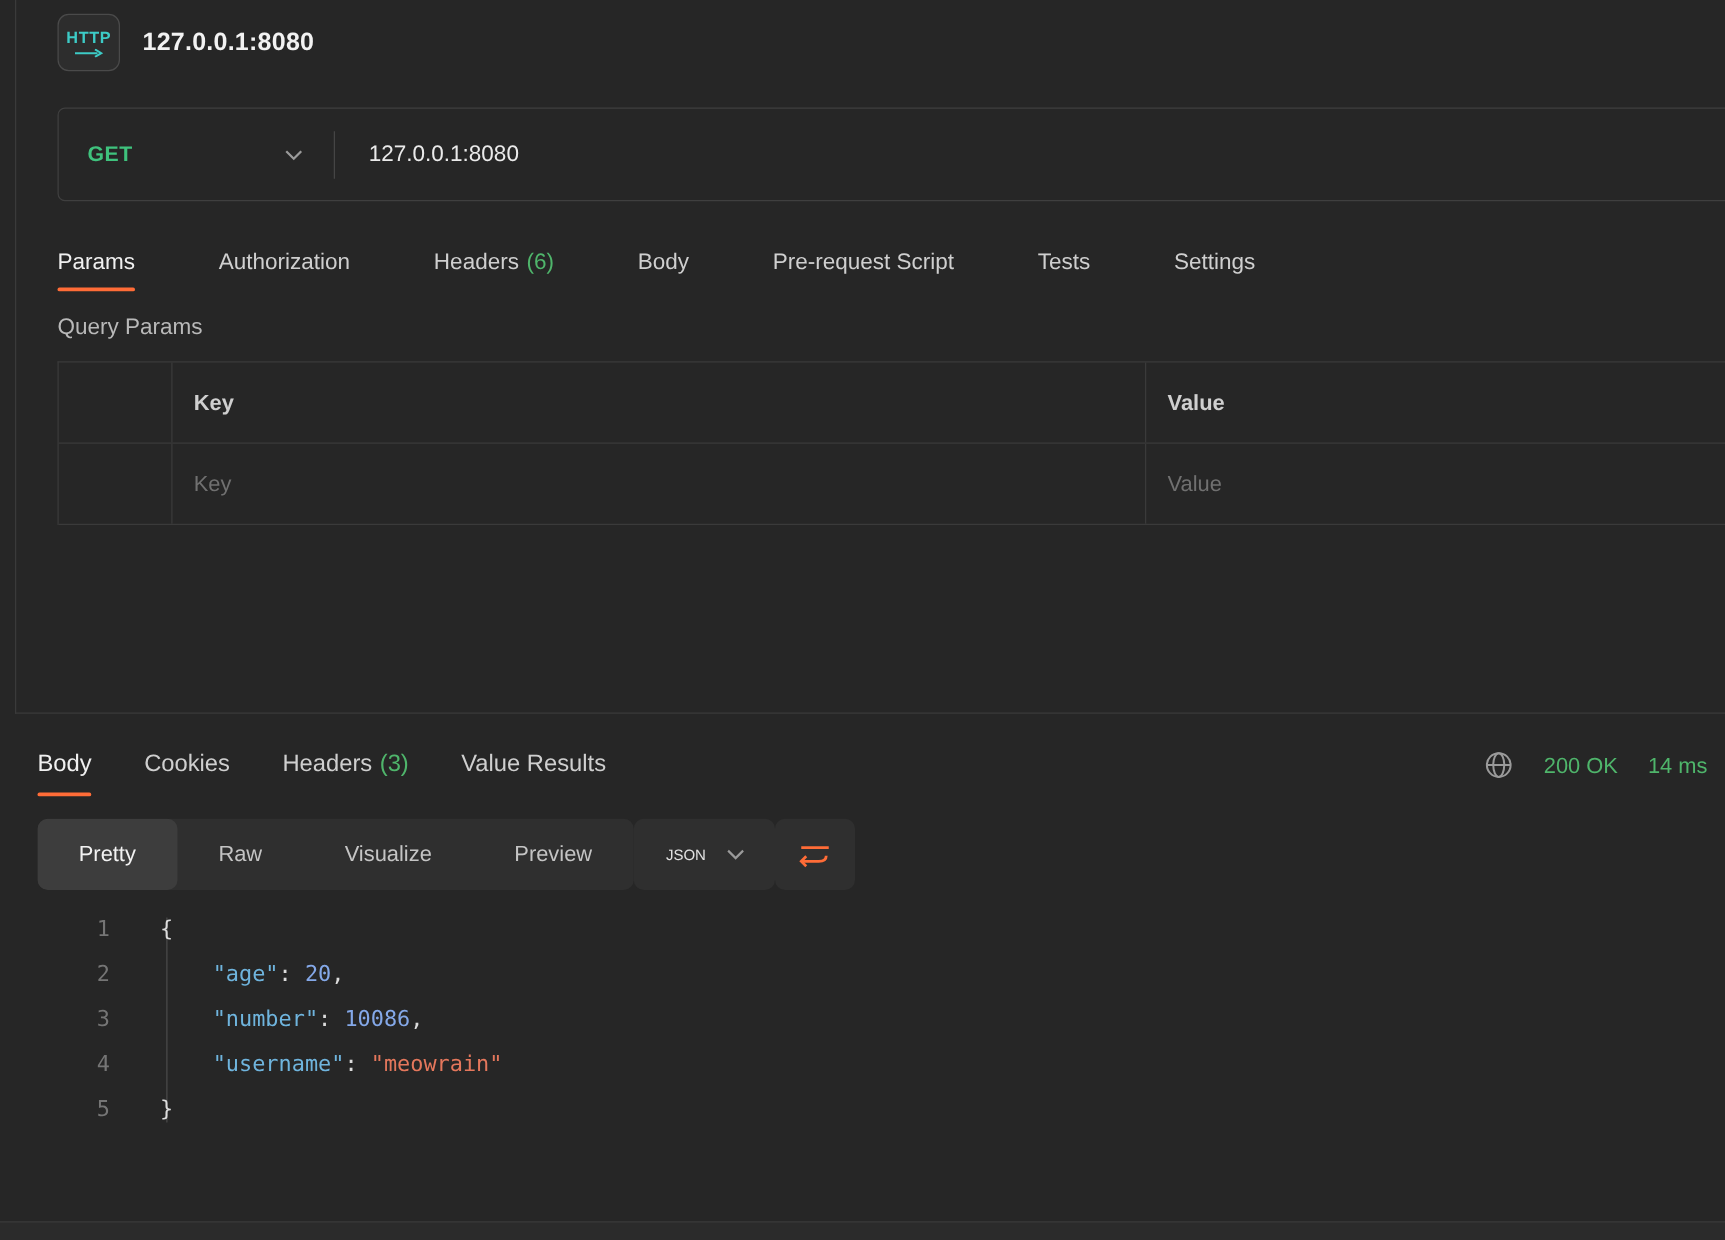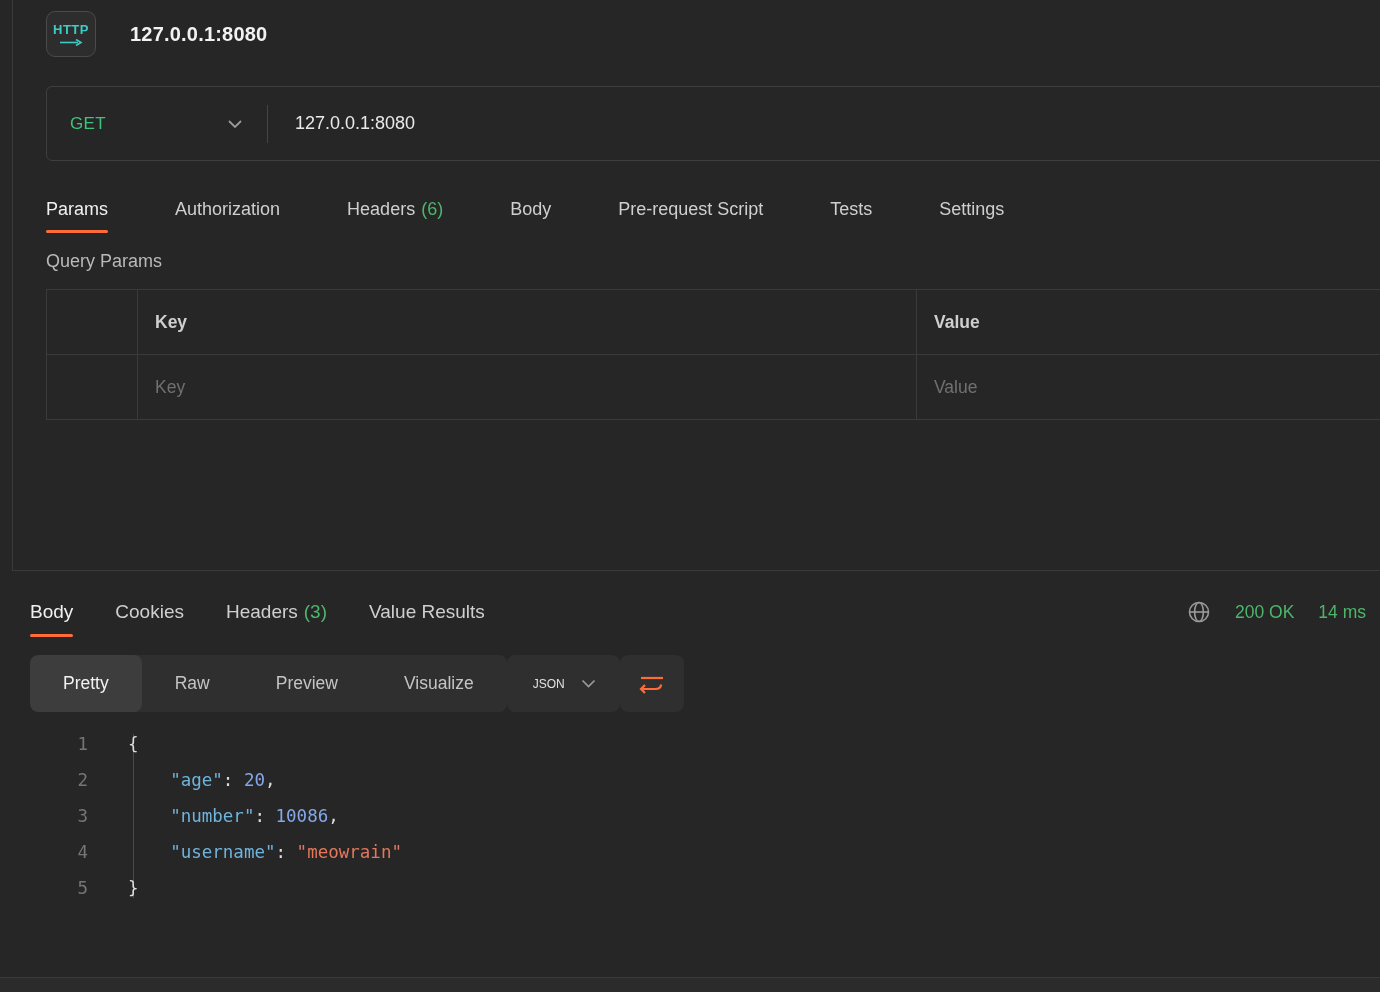--- a/index.html
+++ b/index.html
@@ -17,38 +17,38 @@
     color:var(--text);
   }
   .page{width:1380px; height:992px; display:flex; flex-direction:column;}
 
   
   .top-pane{
     height:571px; margin-left:12px; padding:8px 0 0 33px;
     border-left:1px solid var(--border); border-bottom:1px solid var(--border);
     overflow:hidden;
   }
-  .req-header{display:flex; align-items:center; gap:34px; height:52px;}
+  .req-header{display:flex; align-items:center; gap:18px; height:52px;}
   .http-badge{
     width:50px; height:46px; border:1px solid #4a4a4a; border-radius:9px;
     background:#2d2d2d; display:flex; flex-direction:column; align-items:center; justify-content:center; gap:2px;
   }
   .http-badge .http-text{font-size:13px; font-weight:bold; letter-spacing:.5px; color:var(--teal);}
   .req-title{font-size:20px; font-weight:bold; color:#f2f2f2; letter-spacing:.2px;}
 
   .url-bar{
     margin-top:26px; margin-right:-22px; height:75px;
     border:1px solid #3f3f3f; border-radius:6px;
     display:flex; align-items:center;
   }
   .method-select{
     width:220px; height:100%; display:flex; align-items:center; justify-content:space-between;
     padding:0 24px 0 23px; cursor:pointer;
   }
-  .method-label{color:var(--get-green); font-size:17px; font-weight:normal; letter-spacing:.4px;text-align:right;}
+  .method-label{color:var(--get-green); font-size:17px; font-weight:bold; letter-spacing:.4px;text-align:right;}
   .vdivider{width:1px; height:38px; background:#454545;}
   .url-input{
     flex:1; height:100%; background:transparent; border:none; outline:none;
     color:#eaeaea; font-size:18px; padding:0 0 0 27px; font-family:"Liberation Sans", sans-serif;
   }
 
   .req-tabs{margin-top:24px; display:flex; gap:67px; height:48px; align-items:center;}
   .tab{position:relative; font-size:18px; color:#cfcfcf; cursor:pointer; height:100%; display:flex; align-items:center; white-space:nowrap;}
   .tab .count{color:var(--green); margin-left:6px;}
   .tab.active{color:#f0f0f0;}
@@ -213,22 +213,22 @@
         </span>
         <span class="meta-green">200 OK</span>
         <span class="meta-green">14 ms</span>
       </div>
     </div>
 
     <div class="view-row">
       <div class="view-tabs" id="view-tabs">
           <div class="view-tab active">Pretty</div>
           <div class="view-tab">Raw</div>
+          <div class="view-tab">Visualize</div>
           <div class="view-tab">Preview</div>
-          <div class="view-tab">Visualize</div>
         </div>
       <div class="format-select">
         <span class="fmt">JSON</span>
         <svg width="15" height="9" viewBox="0 0 15 9">
           <path d="M1.5 1.5 L7.5 7.5 L13.5 1.5" fill="none" stroke="#9a9a9a" stroke-width="1.7"></path>
         </svg>
       </div>
       <button class="wrap-btn">
         <svg width="26" height="22" viewBox="0 0 26 22">
           <line x1="2" y1="5" x2="24" y2="5" stroke="#ff6c37" stroke-width="2.2"></line>

